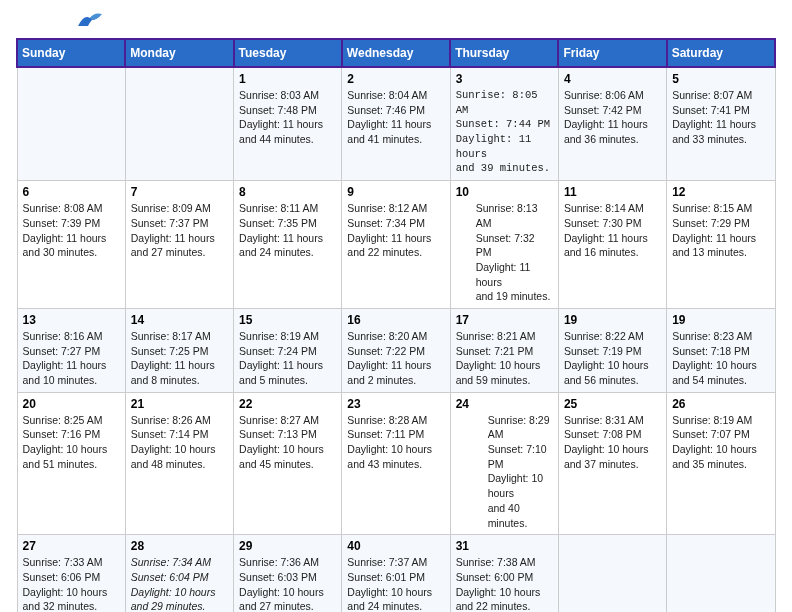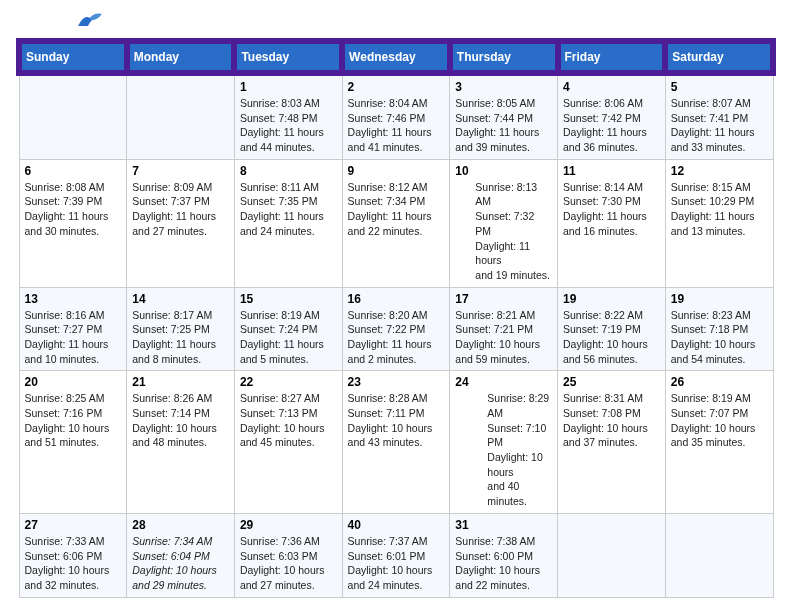--- a/index.html
+++ b/index.html
@@ -50,21 +50,21 @@
       border-collapse: collapse;
       font-size: 11px;
     }
     thead tr th {
       background: #2a6dc8;
       color: #fff;
       padding: 6px 4px;
       text-align: left;
       font-size: 12px;
       font-weight: bold;
-      border: 6px solid #4c1d95;
+      border: 2px solid #4c1d95;
     }
     tbody tr td {
       border: 1px solid #ccc;
       vertical-align: top;
       padding: 4px 5px;
       min-height: 80px;
       width: calc(100% / 7);
       background: #fff;
     }
     tbody tr:nth-child(odd) td {
@@ -133,21 +133,21 @@
         </td>
         <td>
           <span class="day-num">2</span>
           <div class="day-info" style="white-space: pre-line;">Sunrise: 8:04 AM
 Sunset: 7:46 PM
 Daylight: 11 hours
 and 41 minutes.</div>
         </td>
         <td>
           <span class="day-num">3</span>
-          <div class="day-info" style="white-space: pre-line;">Sunrise: 8:05 AM
+          <div class="day-info" style="white-space: pre-line; font-family: Liberation Mono, monospace;">Sunrise: 8:05 AM
 Sunset: 7:44 PM
 Daylight: 11 hours
 and 39 minutes.</div>
         </td>
         <td>
           <span class="day-num">4</span>
           <div class="day-info" style="white-space: pre-line;">Sunrise: 8:06 AM
 Sunset: 7:42 PM
 Daylight: 11 hours
 and 36 minutes.</div>
@@ -199,21 +199,21 @@
         <td>
           <span class="day-num">11</span>
           <div class="day-info" style="white-space: pre-line;">Sunrise: 8:14 AM
 Sunset: 7:30 PM
 Daylight: 11 hours
 and 16 minutes.</div>
         </td>
         <td>
           <span class="day-num">12</span>
           <div class="day-info" style="white-space: pre-line;">Sunrise: 8:15 AM
-Sunset: 10:29 PM
+Sunset: 7:29 PM
 Daylight: 11 hours
 and 13 minutes.</div>
         </td>
       </tr>
       <tr>
         <td>
           <span class="day-num">13</span>
           <div class="day-info" style="white-space: pre-line;">Sunrise: 8:16 AM
 Sunset: 7:27 PM
 Daylight: 11 hours

